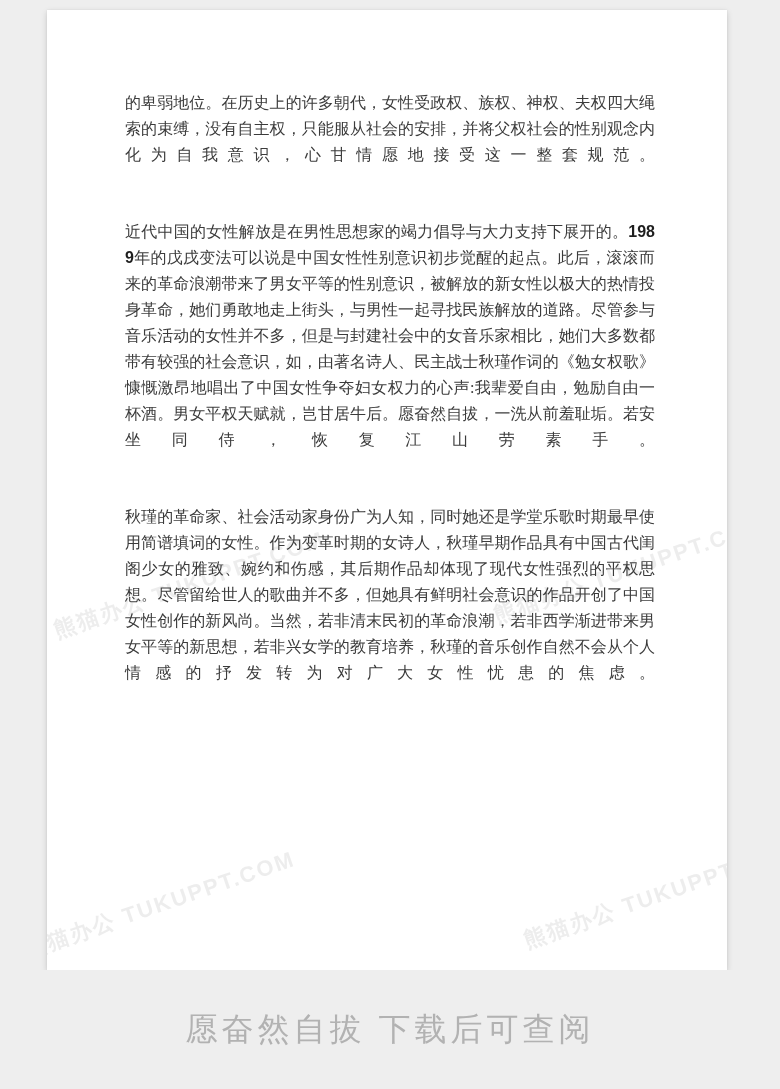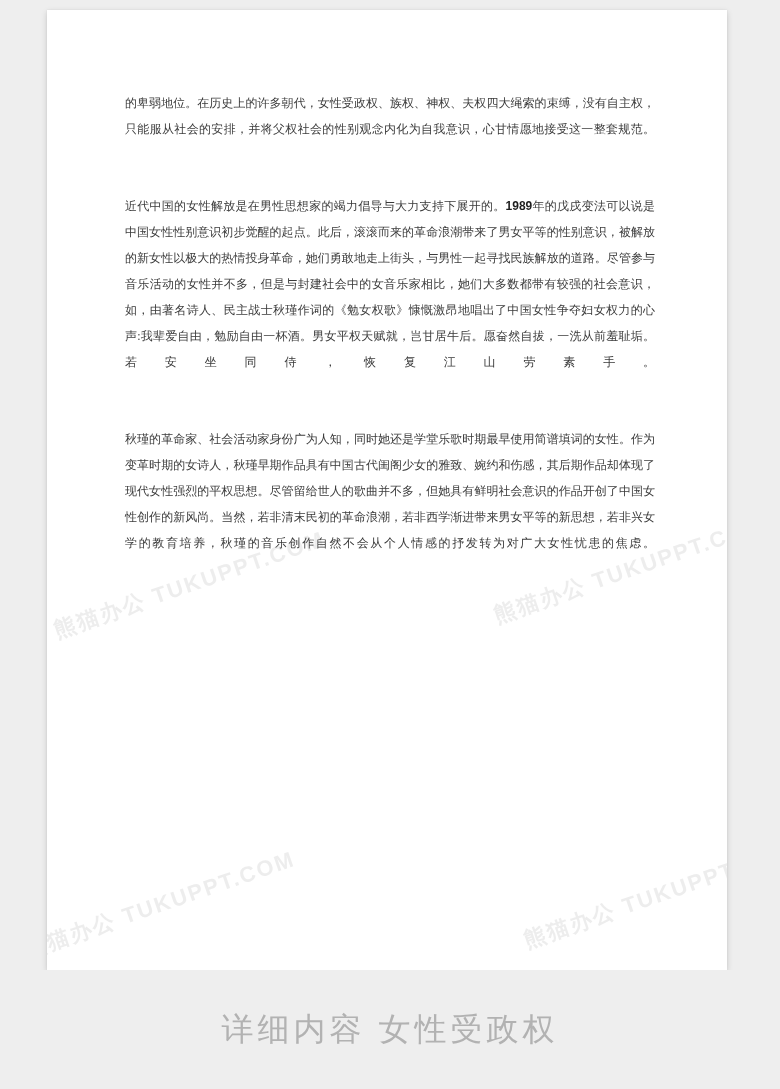--- a/index.html
+++ b/index.html
@@ -17,21 +17,21 @@
     width: 680px;
     height: 960px;
     background: #ffffff;
     box-shadow: 0 2px 6px rgba(0,0,0,0.16), 0 0 1px rgba(0,0,0,0.10);
     overflow: hidden;
   }
   .doc-content {
     position: relative;
     padding: 80px 72px 0 78px;
     font-family: "Liberation Serif", "DejaVu Serif", serif;
-    font-size: 12px;
+    font-size: 16px;
     line-height: 26px;
     color: #3b3b3b;
     z-index: 2;
   }
   .doc-paragraph {
     text-align: justify;
     margin-bottom: 25px;
     word-break: break-all;
   }
   .doc-paragraph:after { content: ""; display: inline-block; width: 100%; }
@@ -84,14 +84,14 @@
   <div class="watermark wm-3">熊猫办公 TUKUPPT.COM</div>
   <div class="watermark wm-4">熊猫办公 TUKUPPT.COM</div>
   <div class="doc-content">
       <p class="doc-paragraph"><span>的卑弱地位。在历史上的许多朝代，女性受政权、族权、神权、夫权四大绳索的束缚，没有自主权，只能服从社会的安排，并将父权社会的性别观念内化为自我意识，心甘情愿地接受这一整套规范。</span></p>
       <p class="doc-paragraph"><span>近代中国的女性解放是在男性思想家的竭力倡导与大力支持下展开的。</span><span class="num-bold">1989</span><span>年的戊戌变法可以说是中国女性性别意识初步觉醒的起点。此后，滚滚而来的革命浪潮带来了男女平等的性别意识，被解放的新女性以极大的热情投身革命，她们勇敢地走上街头，与男性一起寻找民族解放的道路。尽管参与音乐活动的女性并不多，但是与封建社会中的女音乐家相比，她们大多数都带有较强的社会意识，如，由著名诗人、民主战士秋瑾作词的《勉女权歌》慷慨激昂地唱出了中国女性争夺妇女权力的心声:我辈爱自由，勉励自由一杯酒。男女平权天赋就，岂甘居牛后。愿奋然自拔，一洗从前羞耻垢。若安坐同侍，恢复江山劳素手。</span></p>
       <p class="doc-paragraph"><span>秋瑾的革命家、社会活动家身份广为人知，同时她还是学堂乐歌时期最早使用简谱填词的女性。作为变革时期的女诗人，秋瑾早期作品具有中国古代闺阁少女的雅致、婉约和伤感，其后期作品却体现了现代女性强烈的平权思想。尽管留给世人的歌曲并不多，但她具有鲜明社会意识的作品开创了中国女性创作的新风尚。当然，若非清末民初的革命浪潮，若非西学渐进带来男女平等的新思想，若非兴女学的教育培养，秋瑾的音乐创作自然不会从个人情感的抒发转为对广大女性忧患的焦虑。</span></p>
     </div>
 </div>
 
 <div class="footer-band">
-  <span class="footer-caption">详细内容 女性受政权</span>
+  <span class="footer-caption">愿奋然自拔 下载后可查阅</span>
 </div>
 
 </body></html>

